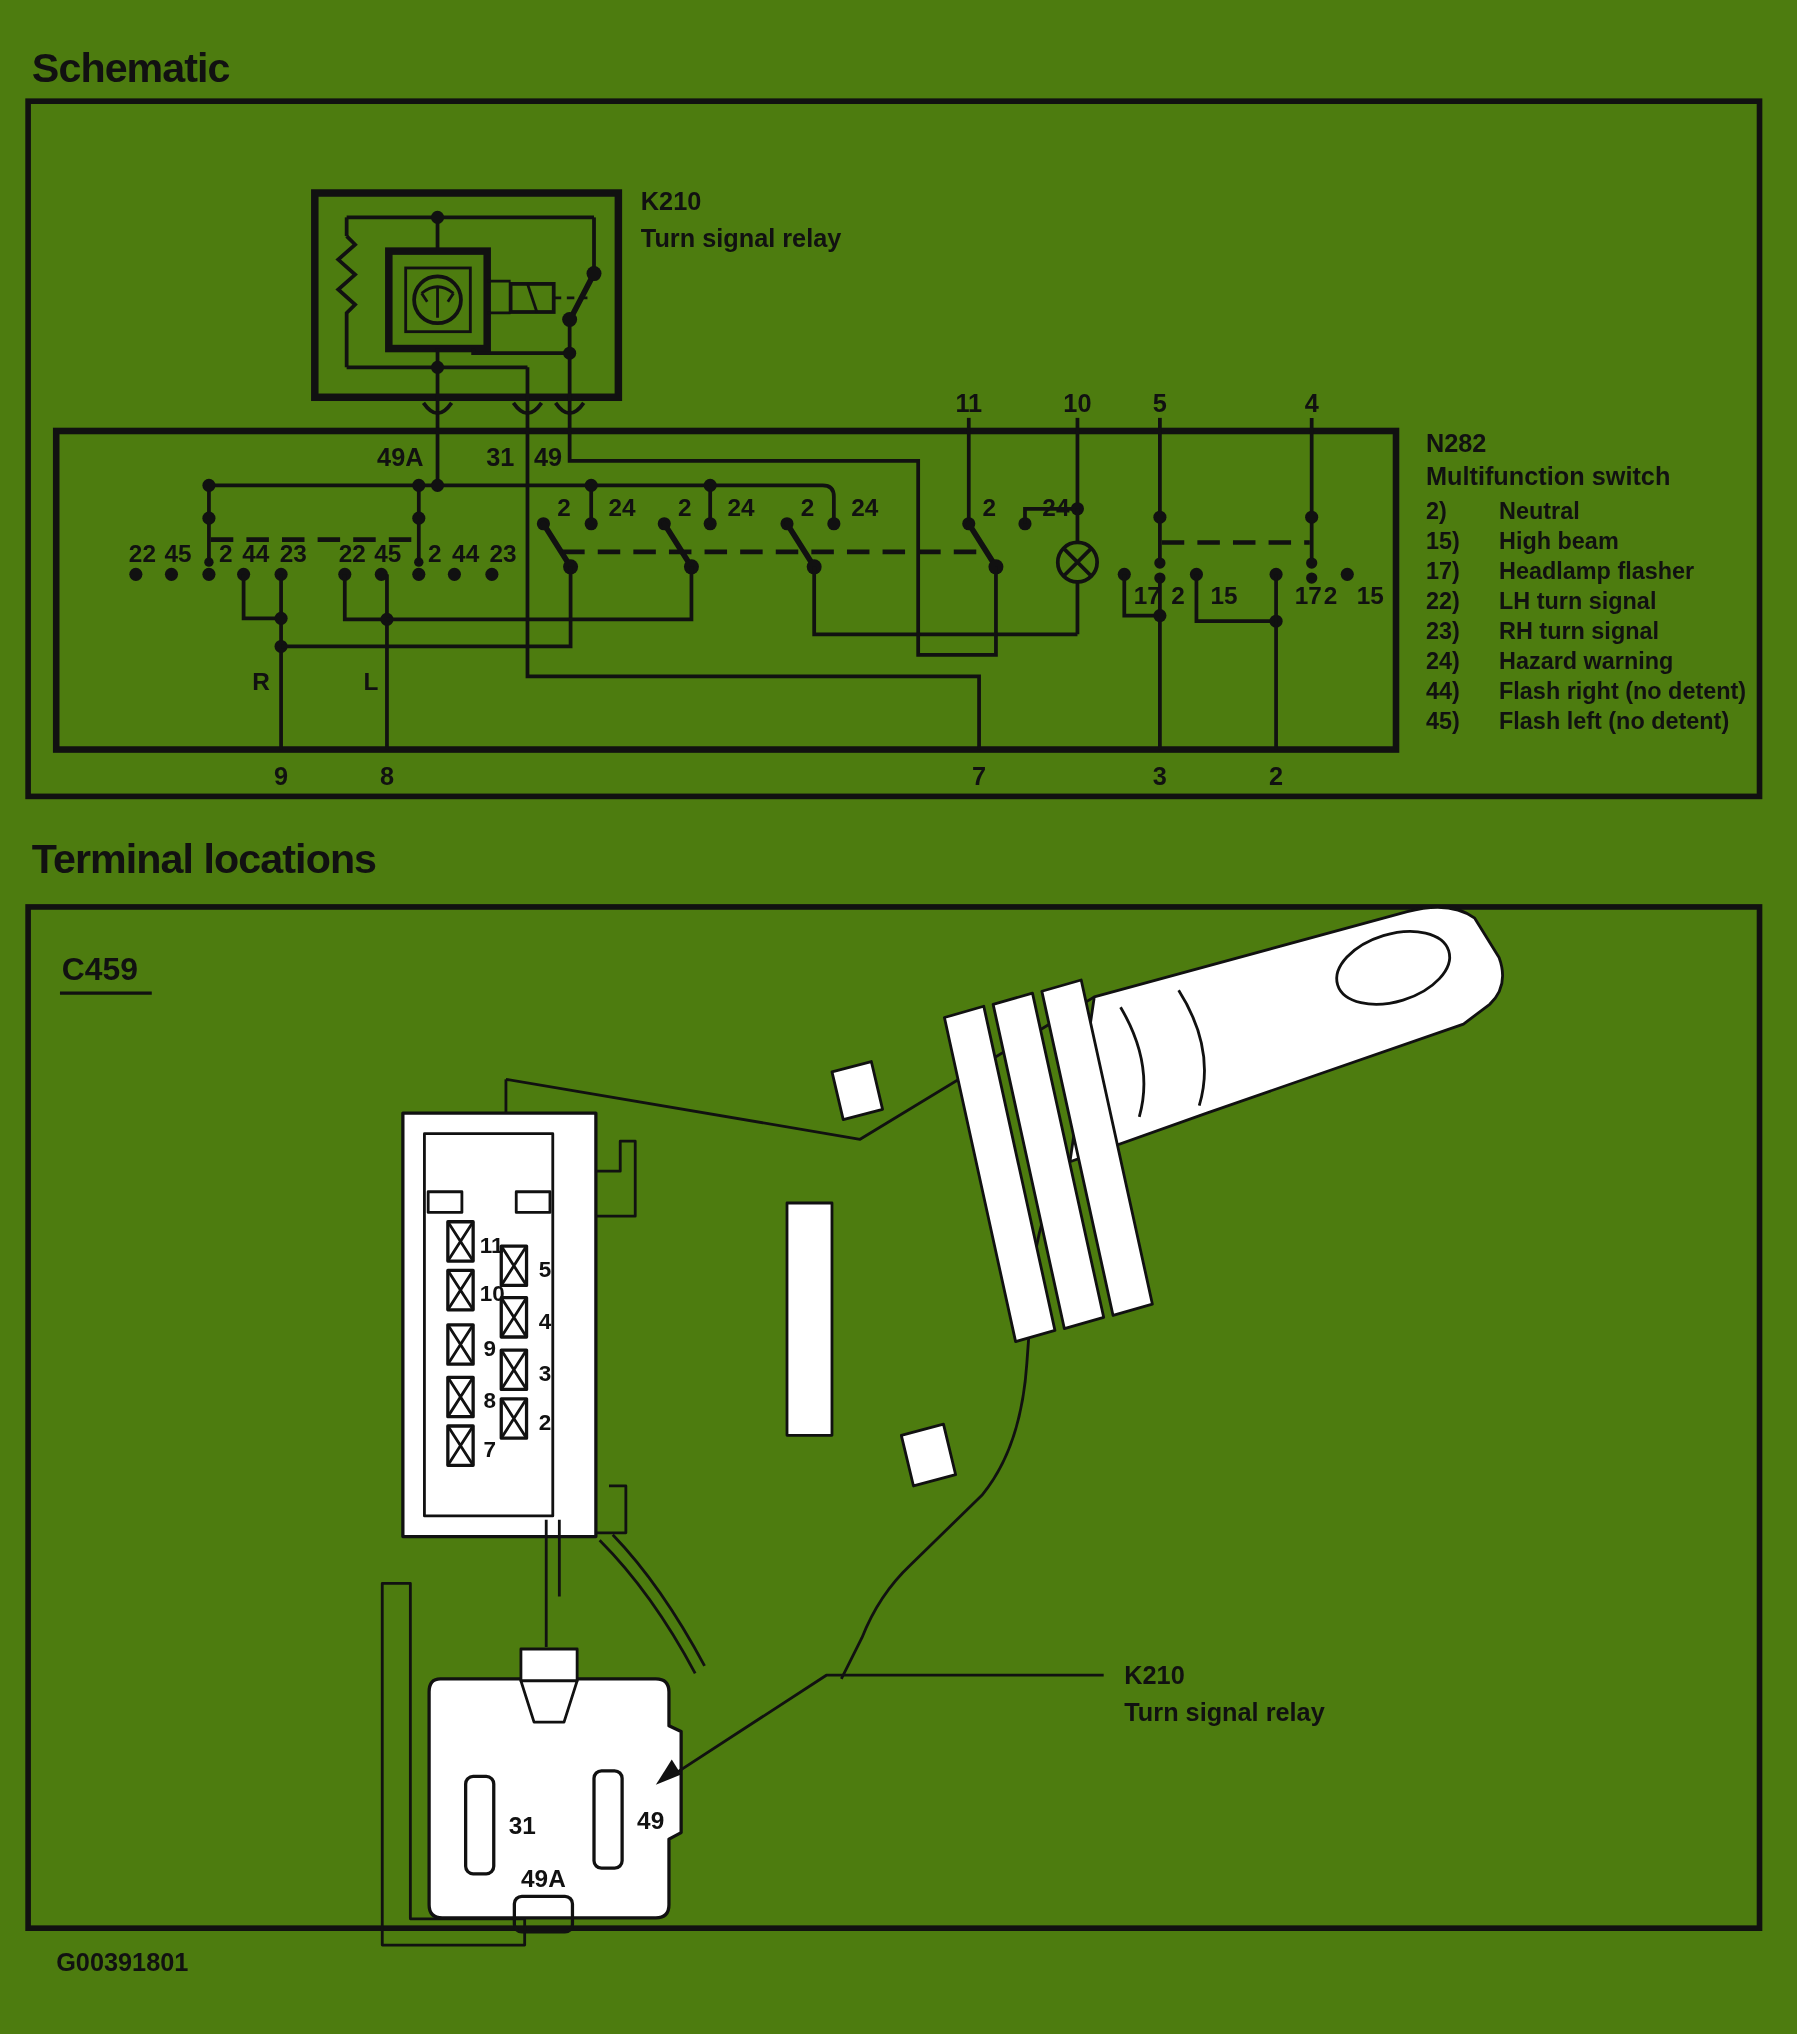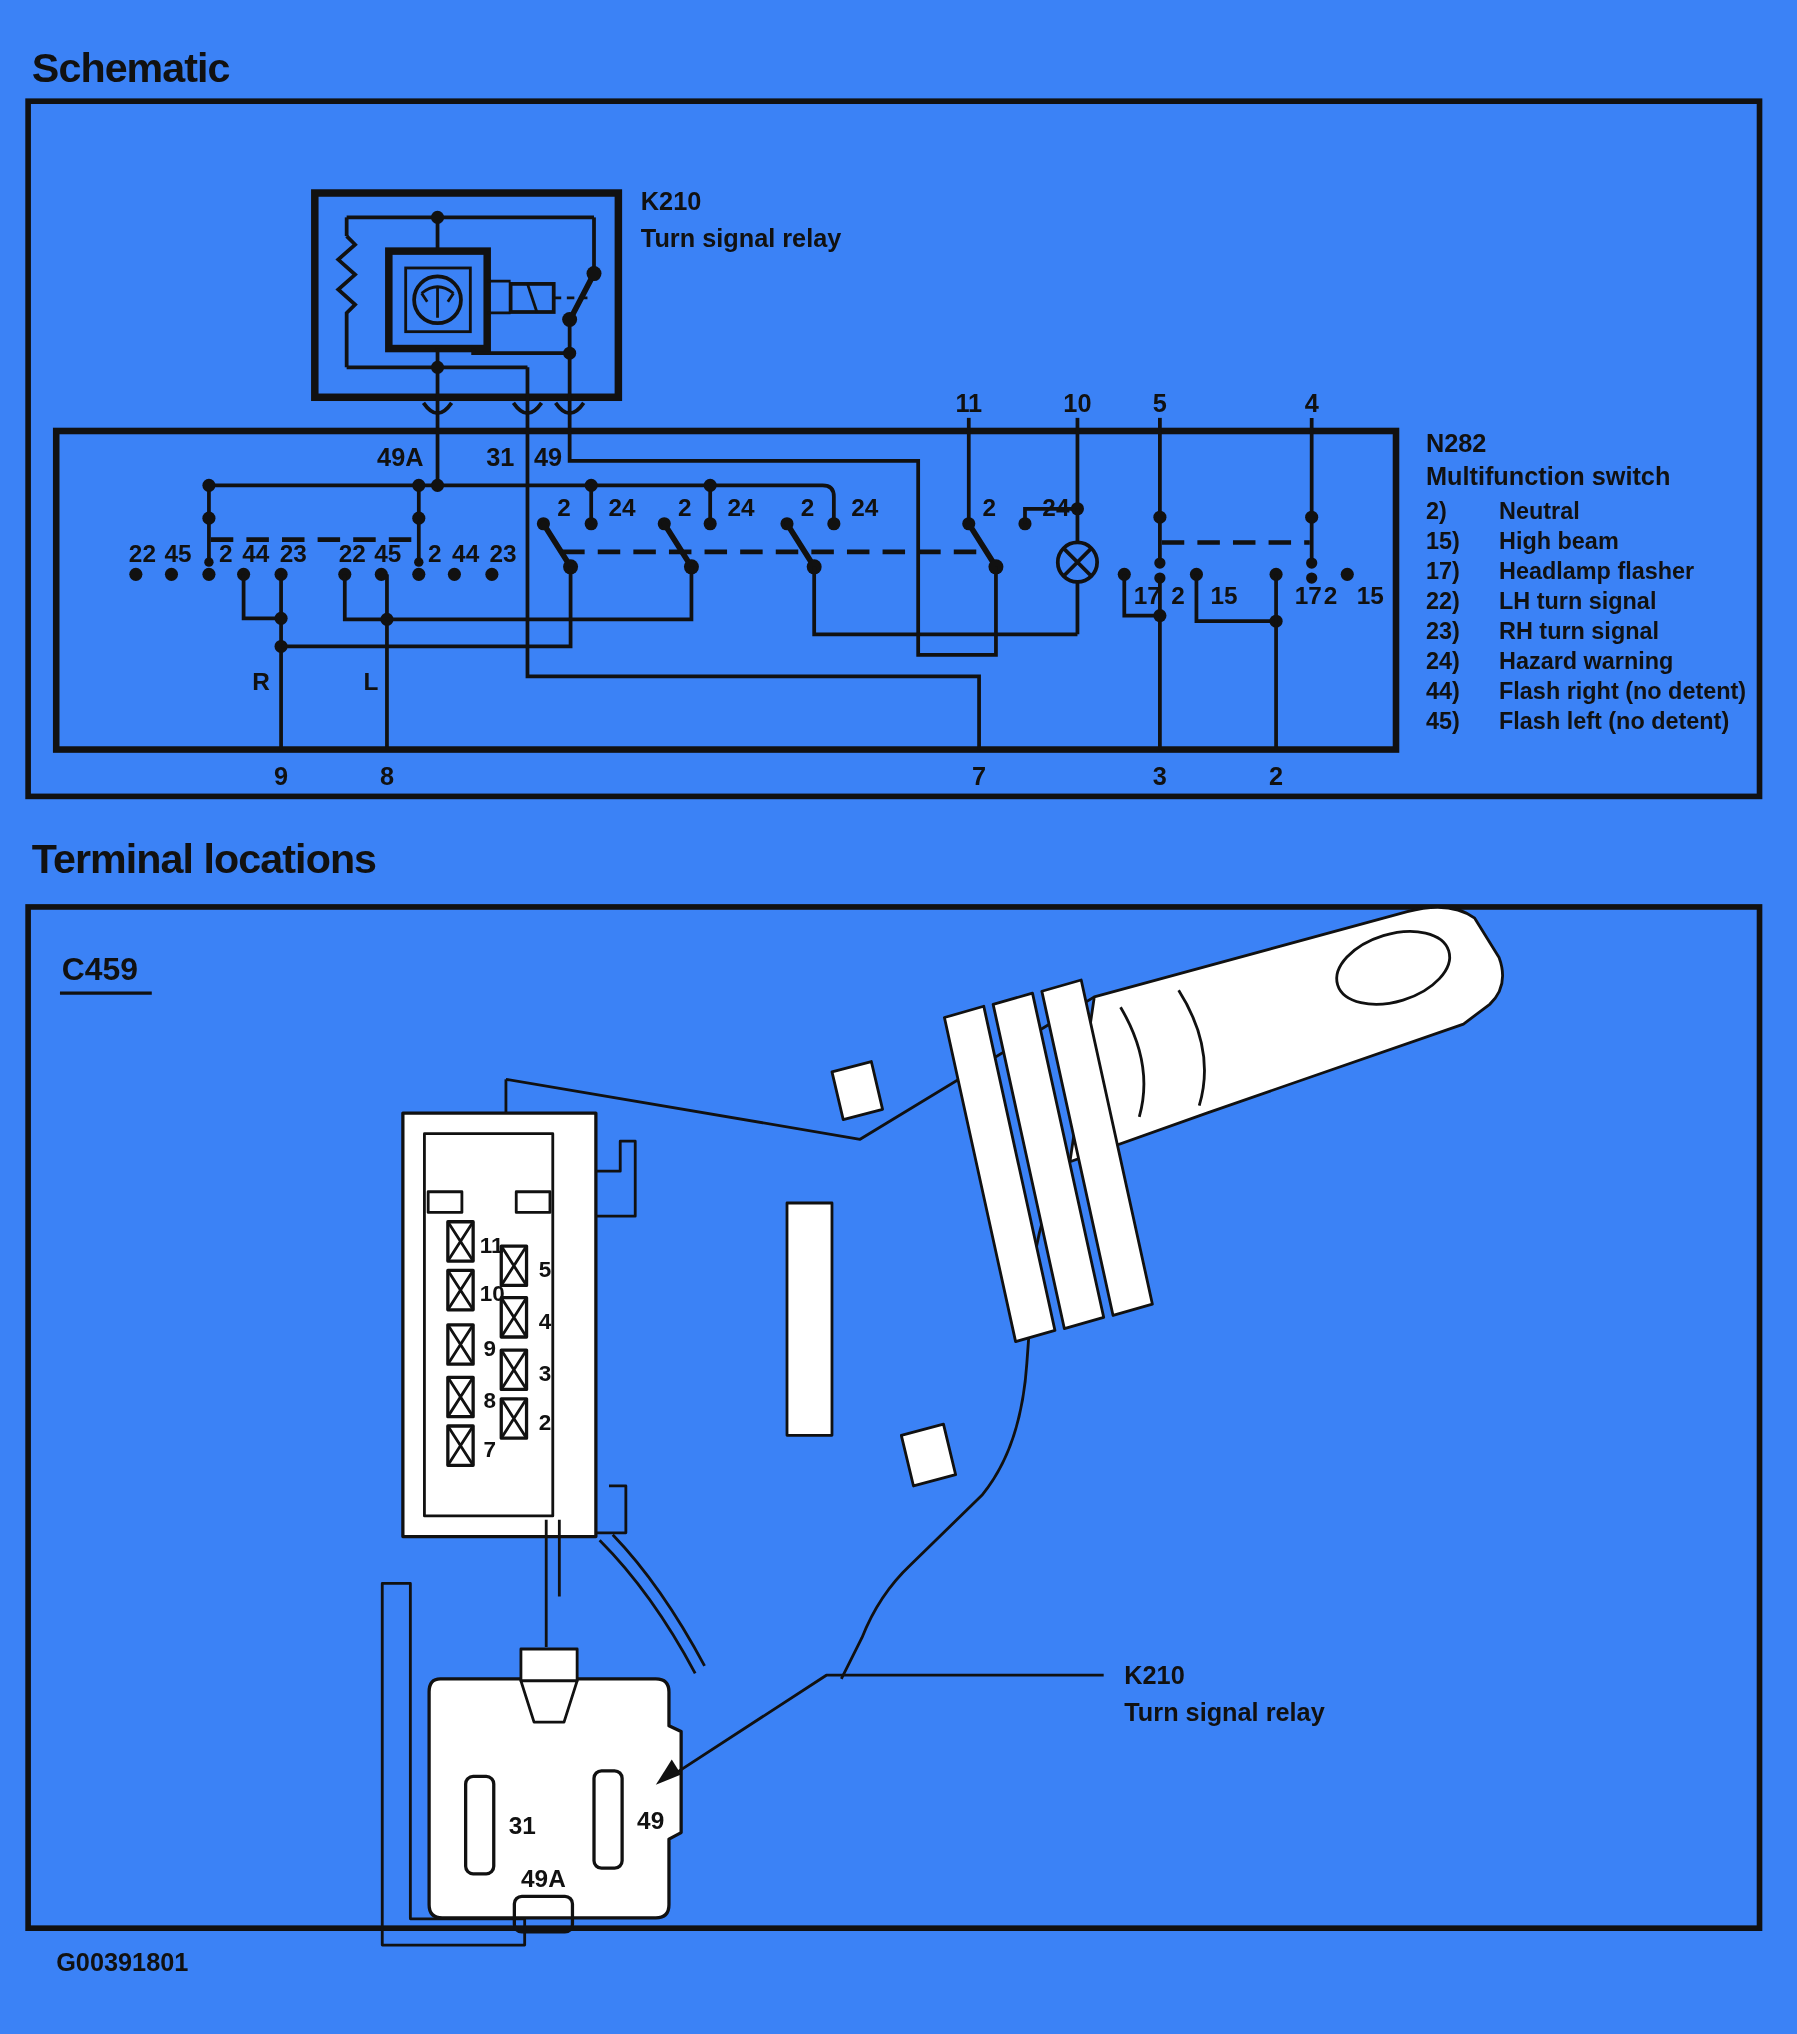--- a/index.html
+++ b/index.html
@@ -1,16 +1,16 @@
 <!DOCTYPE html>
 <html style="font-size:15px"><head>
 <meta charset="utf-8">
 <style>
   html,body{margin:0;padding:0;background:#ffffff;}
-  .page{width:1797px;height:2035px;background:#3b82f6;position:relative;font-family:"Liberation Sans",sans-serif;}
+  .page{width:1797px;height:2035px;background:#4d7c0f;position:relative;font-family:"Liberation Sans",sans-serif;}
   svg{display:block;}
   text{fill:#111;font-family:"Liberation Sans",sans-serif;font-weight:700;}
   .h1{font-size:44px;letter-spacing:-1px;}
   .lbl27{font-size:27px;}
   .lbl26{font-size:26px;}
   .lbl25{font-size:25px;}
   .lbl24{font-size:24px;}
   .lbl34{font-size:34px;}
   .fig{font-size:27px;font-weight:600;}
   .wire{stroke:#111;stroke-width:4;fill:none;}

